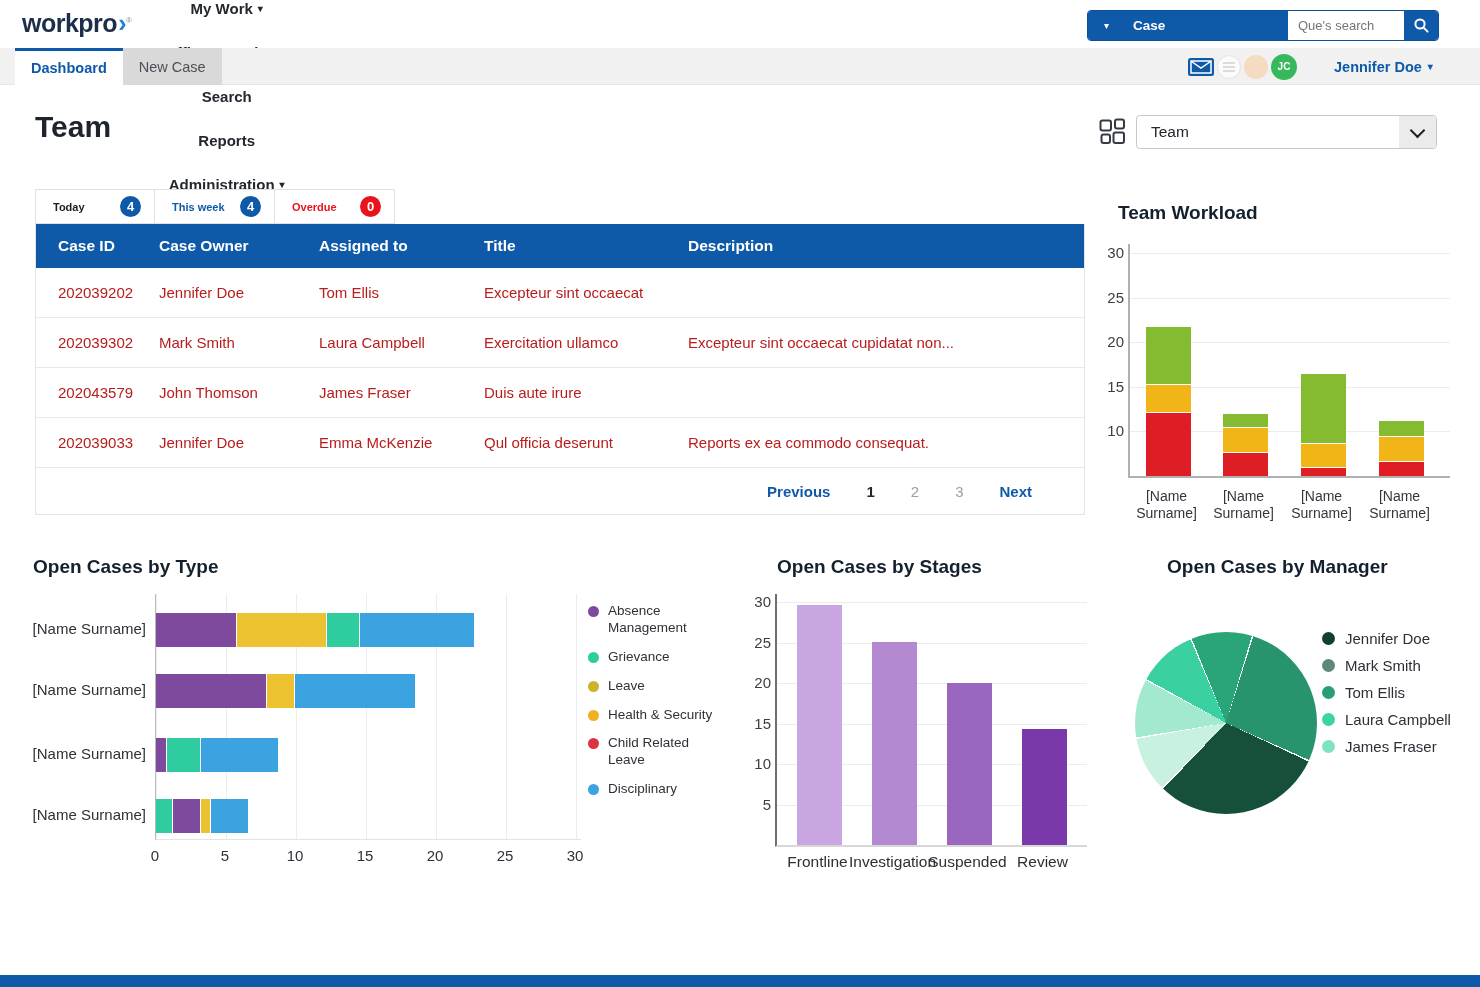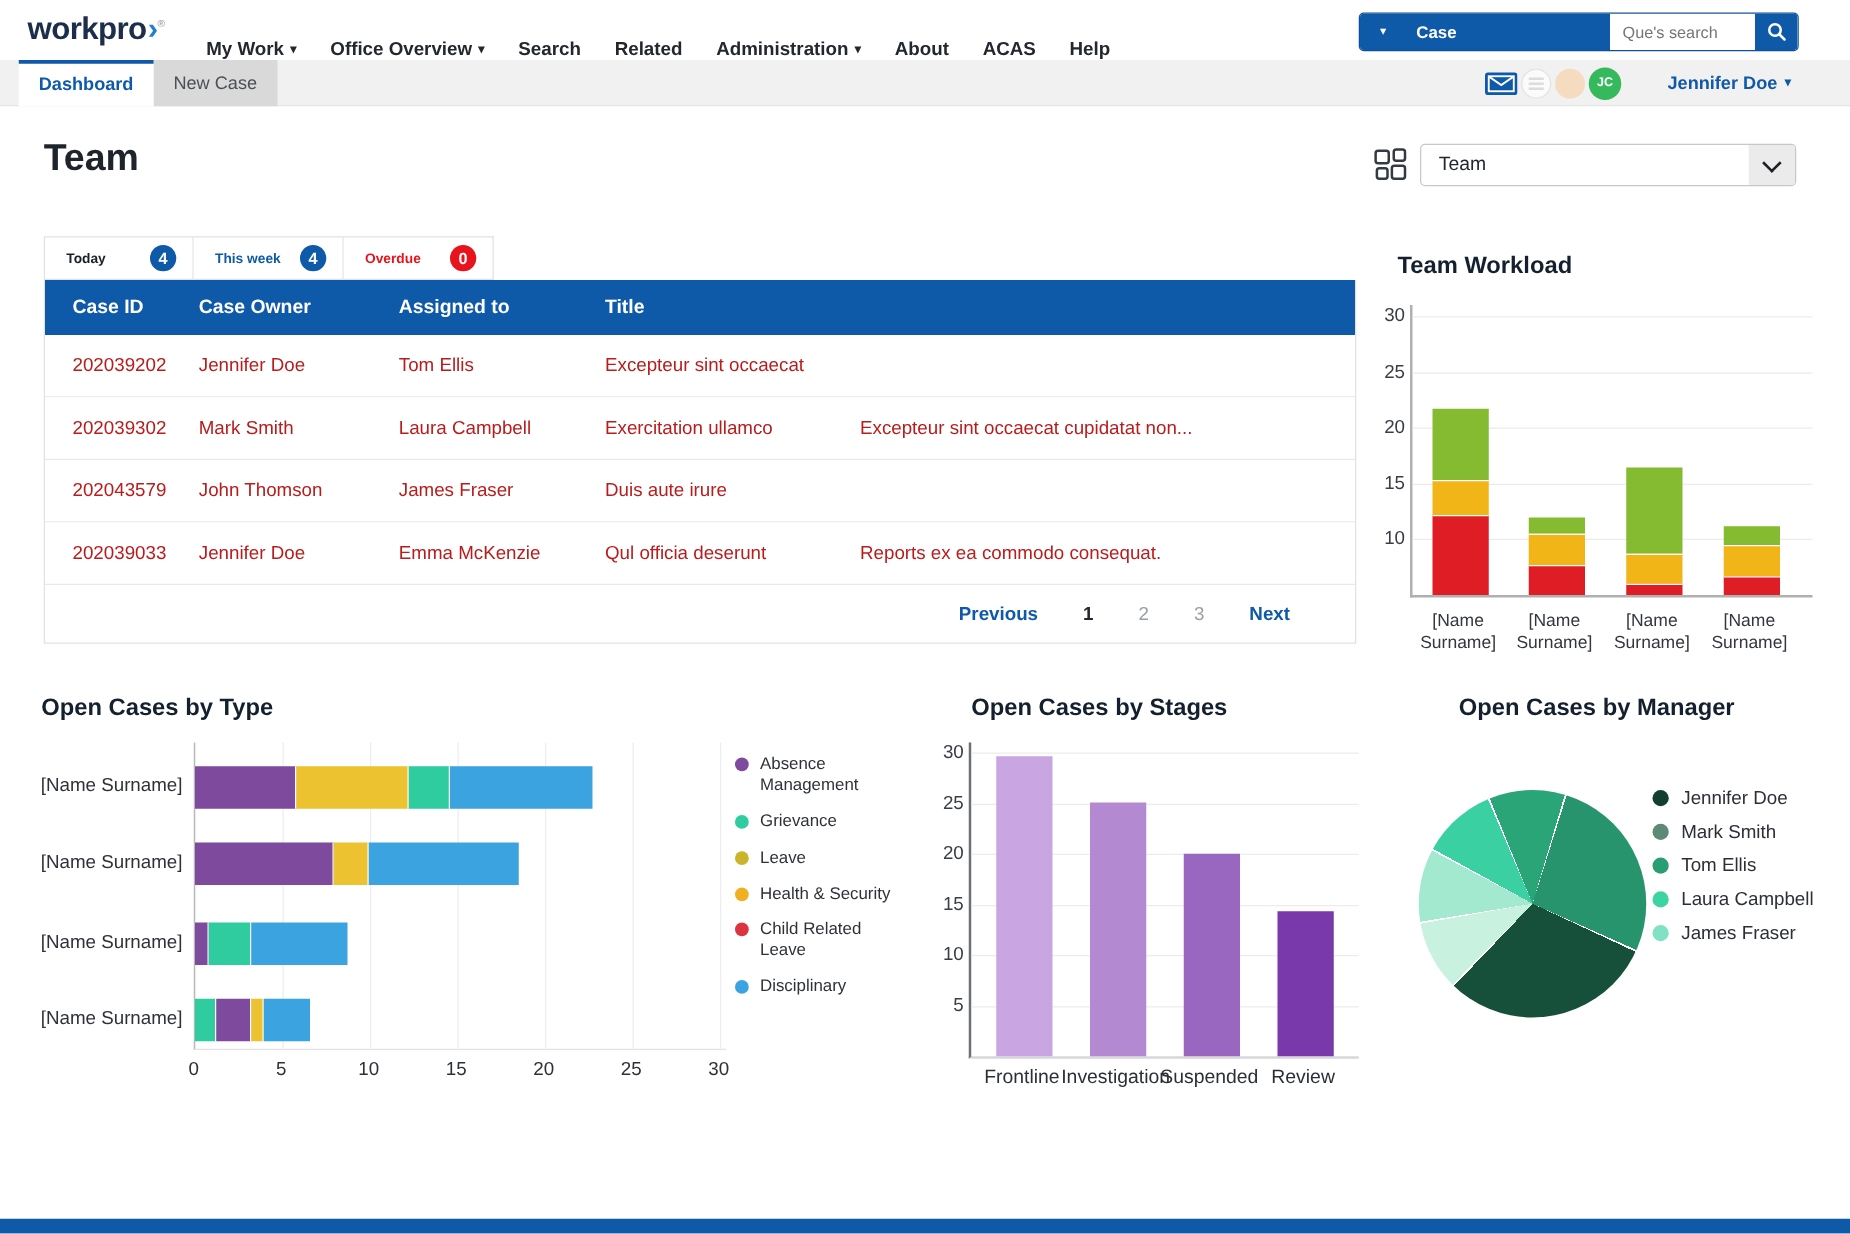--- a/index.html
+++ b/index.html
@@ -4,21 +4,21 @@
 <style>
   html,body{margin:0;padding:0;background:#fff;}
   .app{position:relative;width:1480px;height:987px;background:#fff;overflow:hidden;
        font-family:"Liberation Sans",sans-serif;color:#23272e;}
 
   
   .topbar{position:absolute;left:0;top:0;width:100%;height:48px;background:#fff;}
   .logo{position:absolute;left:22px;top:9px;font-size:25px;font-weight:800;color:#1c2e4a;letter-spacing:-0.5px;}
   .logo .chev{color:#1f7fd4;font-weight:800;margin-left:1px;}
   .logo sup{font-size:8px;color:#8a8f98;font-weight:400;}
-  .main-nav{position:absolute;left:165px;top:0;height:48px;display:flex;align-items:flex-end;gap:27px;}
+  .main-nav{position:absolute;left:165px;top:0;height:48px;display:flex;align-items:center;gap:27px;flex-direction:column;}
   .nav-item{display:flex;align-items:center;gap:5px;font-size:15px;font-weight:600;color:#23272e;cursor:pointer;white-space:nowrap;}
   .caret{font-size:10px;color:#23272e;line-height:1;}
   .search-group{position:absolute;left:1087px;top:10px;width:350px;height:29px;display:flex;border-radius:4px;overflow:hidden;border:1px solid #0d4f98;}
   .search-scope{width:200px;background:#0f59a9;color:#fff;display:flex;align-items:center;gap:24px;padding-left:16px;box-sizing:border-box;}
   .search-scope .caret{color:#fff;}
   .scope-label{font-size:13.5px;font-weight:600;}
   .search-input{flex:1;border:none;outline:none;padding:0 10px;font-size:13px;font-family:"Liberation Sans",sans-serif;color:#333;min-width:0;}
   .search-btn{width:34px;background:#0f59a9;border:none;display:flex;align-items:center;justify-content:center;cursor:pointer;}
 
   
@@ -122,21 +122,21 @@
           <span class="caret">▾</span>
         </div>
         <div class="nav-item">
           <span>Office Overview</span>
           <span class="caret">▾</span>
         </div>
         <div class="nav-item">
           <span>Search</span>
         </div>
         <div class="nav-item">
-          <span>Related</span>
+          <span>Reports</span>
         </div>
         <div class="nav-item">
           <span>Administration</span>
           <span class="caret">▾</span>
         </div>
         <div class="nav-item">
           <span>About</span>
         </div>
         <div class="nav-item">
           <span>ACAS</span>
@@ -213,20 +213,21 @@
         <span class="q-badge" style="background: rgb(232, 19, 29);">0</span>
       </div>
     </div>
   <div class="table-wrap">
     <div id="cases-table-mount">
         <div class="t-head">
           <div class="th">Case ID</div>
           <div class="th">Case Owner</div>
           <div class="th">Assigned to</div>
           <div class="th">Title</div>
+          <div class="th">Description</div>
         </div>
         <div class="t-row">
           <div class="td">202039202</div>
           <div class="td">Jennifer Doe</div>
           <div class="td">Tom Ellis</div>
           <div class="td">Excepteur sint occaecat</div>
         </div>
         <div class="t-row">
           <div class="td">202039302</div>
           <div class="td">Mark Smith</div>

